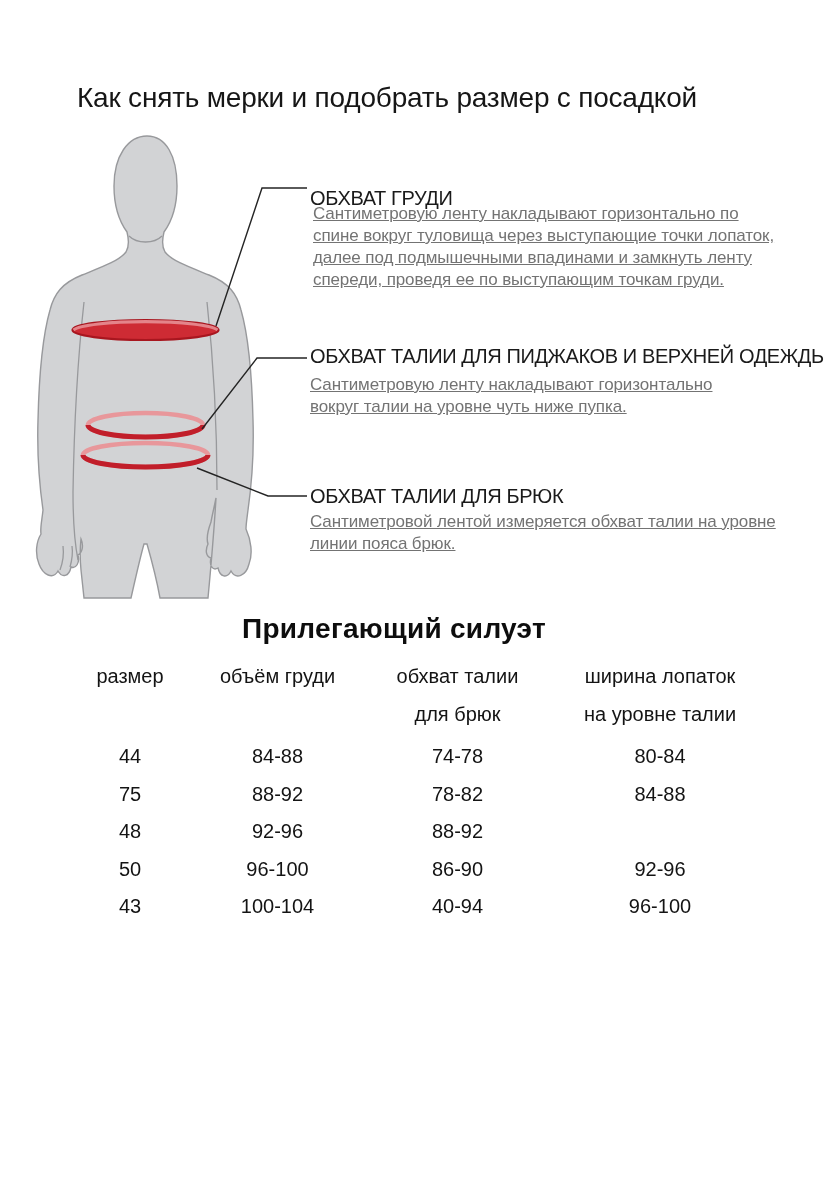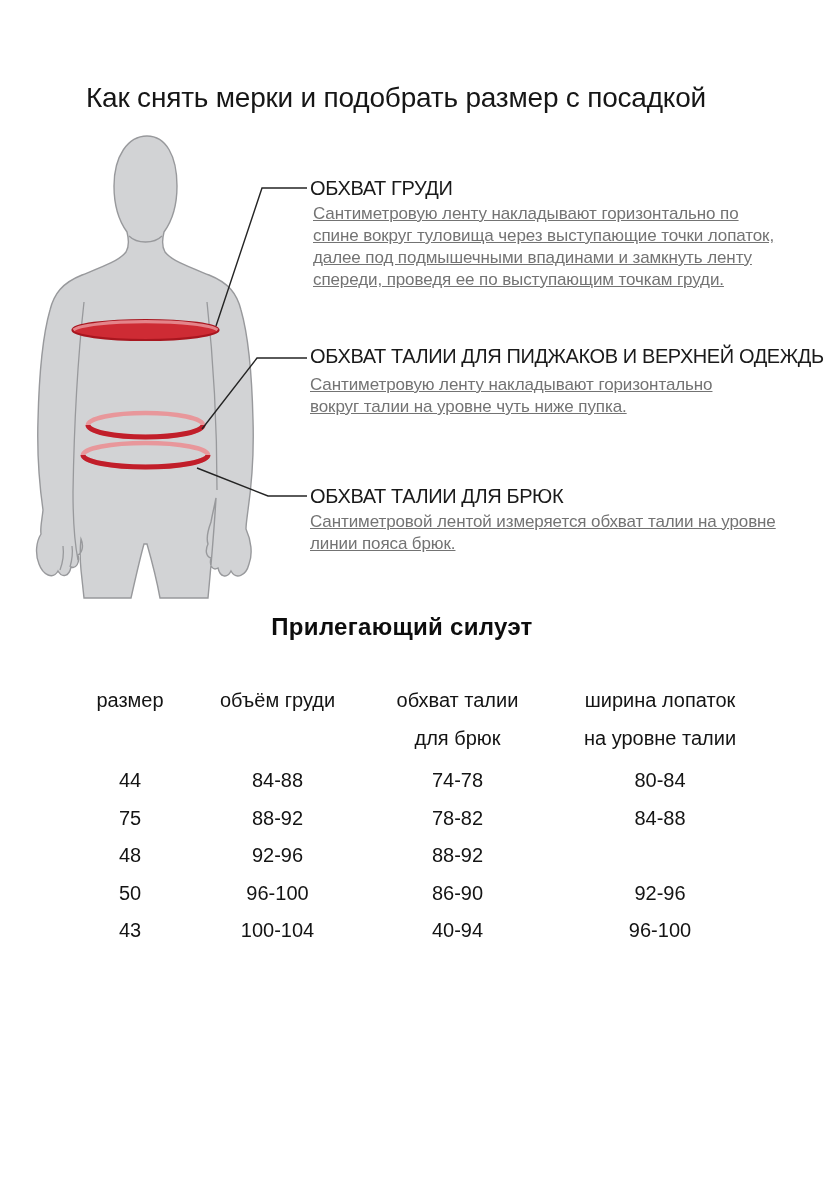--- a/index.html
+++ b/index.html
@@ -5,53 +5,53 @@
   html,body{margin:0;padding:0;background:#fff;}
   .page{
     position:relative;
     width:825px;height:1200px;
     background:#ffffff;
     font-family:"Liberation Sans","DejaVu Sans",sans-serif;
     color:#141414;
     overflow:hidden;
   }
   .title{
-    position:absolute;left:86px;top:82px;
+    position:absolute;left:77px;top:82px;
     font-size:28px;font-weight:400;letter-spacing:-0.2px;
     color:#161616;white-space:nowrap;margin:0;
   }
   .figure-svg{position:absolute;left:0;top:130px;}
   .silhouette{fill:#D2D3D5;stroke:#98999C;stroke-width:1.4;}
   .inner-line{fill:none;stroke:#98999C;stroke-width:1.3;}
   .band-highlight{fill:none;stroke:#E4848A;stroke-width:3.2;}
   .ring-light{fill:none;stroke:#E8979B;stroke-width:4.6;}
   .ring-dark{fill:none;stroke:#C11E2A;stroke-width:5;}
   .leader{fill:none;stroke:#242424;stroke-width:1.4;}
   .measure-label{
     position:absolute;left:310px;
     font-size:20px;letter-spacing:-0.4px;white-space:nowrap;
     color:#1a1a1a;
   }
   .measure-desc{position:absolute;font-size:17px;line-height:22px;letter-spacing:-0.1px;color:#737373;text-decoration:underline;}
   .measure-desc .dline{white-space:nowrap;}
-  .m1-label{top:177px;}
+  .m1-label{top:187px;}
   .m1-desc{left:313px;top:203px;}
   .m2-label{top:345px;}
   .m2-desc{left:310px;top:374px;}
   .m3-label{top:485px;}
   .m3-desc{left:310px;top:511px;}
   .tbl-heading{
-    position:absolute;left:52px;top:613px;width:700px;
-    text-align:center;font-size:24px;font-weight:700;letter-spacing:0.3px;
+    position:absolute;left:44px;top:613px;width:700px;
+    text-align:center;font-size:28px;font-weight:700;letter-spacing:0.3px;
     color:#0d0d0d;margin:0;
   }
   .size-table{position:absolute;left:60px;top:665px;width:700px;font-size:20px;}
   .trow{display:grid;grid-template-columns:140px 155px 205px 200px;}
   .trow > div{text-align:center;}
-  .hrow1{height:38px;margin-top:24px;}
+  .hrow1{height:38px;}
   .hrow2{height:42px;}
   .drow{height:37.6px;}
 </style>
 </head>
 <body>
 
 <div class="page">
 
   <h1 class="title">Как снять мерки и подобрать размер с посадкой</h1>
 

